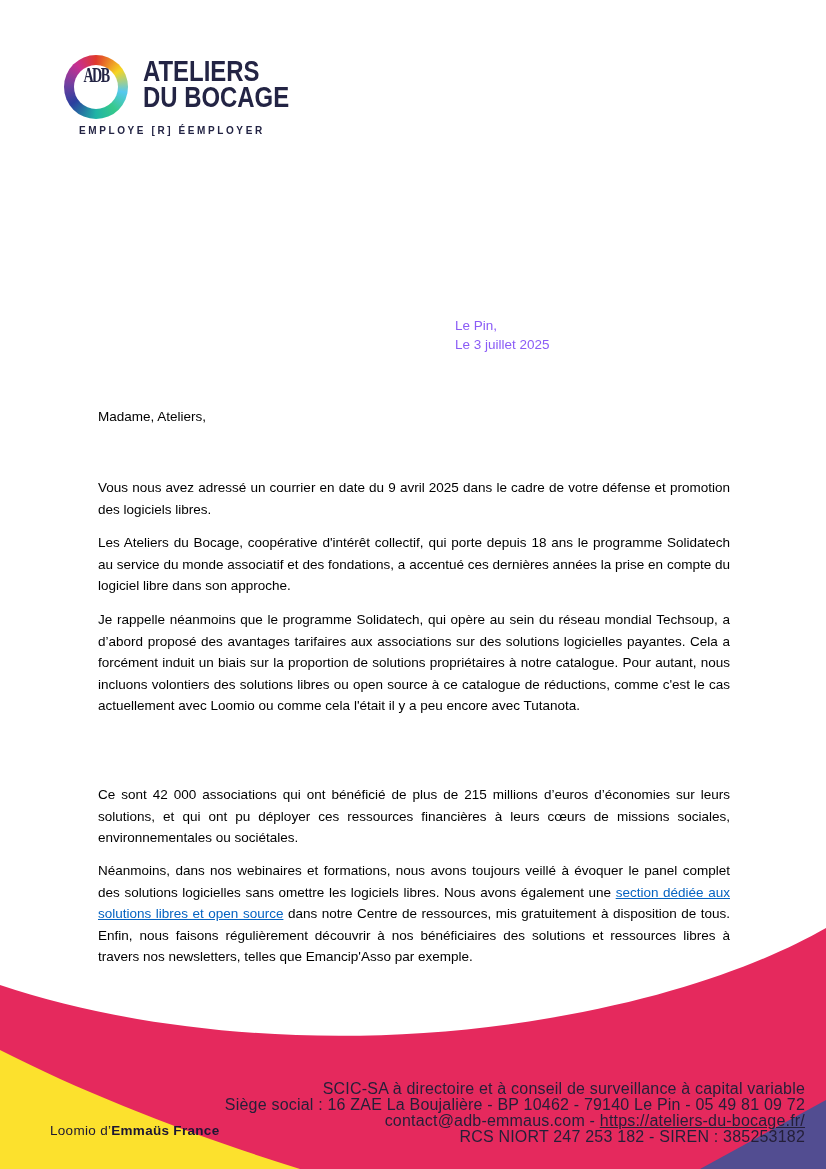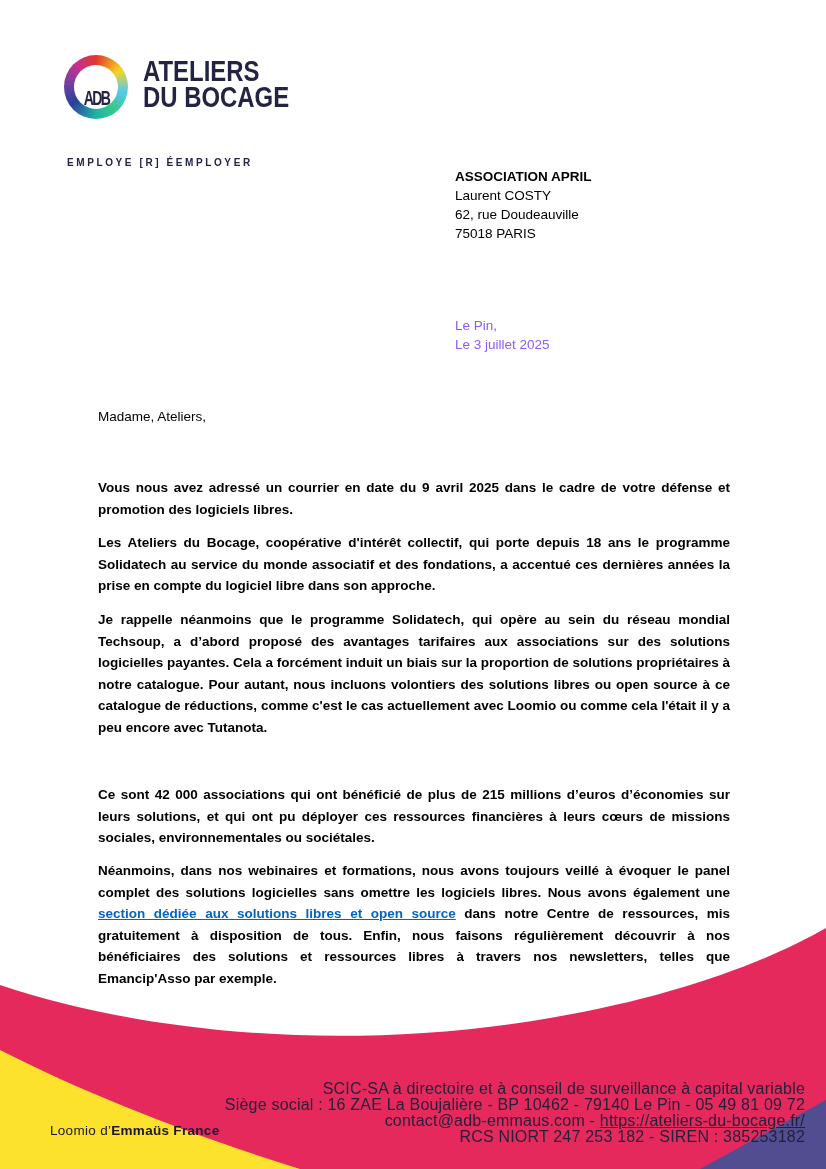--- a/index.html
+++ b/index.html
@@ -14,46 +14,46 @@
   .logo { position:absolute; left:64px; top:53px; width:200px; height:90px; }
   .ring {
     position:absolute; left:0; top:2px; width:64px; height:64px; border-radius:50%;
     background:#524d91;
     background:conic-gradient(from 0deg,
       #e0392c 0deg, #f6d521 55deg, #56c8ef 100deg, #37c98b 140deg,
       #1fb4a6 180deg, #2b3f9e 235deg, #7040a0 275deg, #c82f90 320deg, #e0392c 360deg);
   }
   .ring-inner {
     position:absolute; inset:10px; background:#fff; border-radius:50%;
-    display:flex; align-items:flex-end; justify-content:center;
+    display:flex; align-items:flex-start; justify-content:center;font-family:Liberation Serif, serif;
   }
   .monogram {
     font-weight:700; font-size:18px; color:#232444;
     letter-spacing:-2px; transform:scaleX(0.78) scaleY(1.15);
   }
   .wordmark {
     position:absolute; left:79px; top:6px; color:#232444; font-weight:700;
     font-size:26px; line-height:23px; white-space:nowrap; letter-spacing:0;
     transform:scale(0.92,1.12); transform-origin:left top;
   }
   .tagline {
-    position:absolute; left:3px; top:72px; color:#232444; font-weight:700;
-    font-size:10px; letter-spacing:2.6px; white-space:nowrap;margin-top:32px;
+    position:absolute; left:15px; top:72px; color:#232444; font-weight:700;
+    font-size:10px; letter-spacing:2.6px; white-space:nowrap;
   }
 
   
   .recipient { position:absolute; left:455px; top:167px; font-size:13.5px; line-height:19px; color:#000; }
   .recipient .org { font-weight:700; }
   .dateline  { position:absolute; left:455px; top:316px; font-size:13.5px; line-height:19px; color:#8b5cf6; }
 
   
   .salutation { position:absolute; left:98px; top:409px; font-size:13.5px; color:#000; }
   .para {
     position:absolute; left:98px; width:632px;
-    font-size:13.5px; line-height:21.5px; text-align:justify; color:#000;font-weight:bold;
+    font-size:13.5px; line-height:21.5px; text-align:justify; color:#000;
   }
   .p1 { top:477px; }
   .p2 { top:532px; }
   .p3 { top:609px; }
   .p4 { top:784px; }
   .p5 { top:860px; }
   a.body-link { color:#0563c1; text-decoration:underline; cursor:pointer; }
 
   
   .footer-art { position:absolute; left:0; top:900px; width:826px; height:269px; display:block; }
@@ -81,26 +81,20 @@
         <span class="monogram">ADB</span>
       </div>
     </div>
     <div class="wordmark">
       <div>ATELIERS</div>
       <div>DU BOCAGE</div>
     </div>
     <div class="tagline">EMPLOYE [R] ÉEMPLOYER</div>
   </div>
 
-  <div class="recipient">
-    <div class="org">ASSOCIATION APRIL</div>
-    <div>Laurent COSTY</div>
-    <div>62, rue Doudeauville</div>
-    <div>75018 PARIS</div>
-  </div>
 
   <div class="dateline">
     <div>Le Pin,</div>
     <div>Le 3 juillet 2025</div>
   </div>
 
   <div class="salutation">Madame, Ateliers,</div>
 
   <p class="para p1">Vous nous avez adressé un courrier en date du 9 avril 2025 dans le cadre de votre défense et promotion des logiciels libres.</p>
   <p class="para p2">Les Ateliers du Bocage, coopérative d'intérêt collectif, qui porte depuis 18 ans le programme Solidatech au service du monde associatif et des fondations, a accentué ces dernières années la prise en compte du logiciel libre dans son approche.</p>

